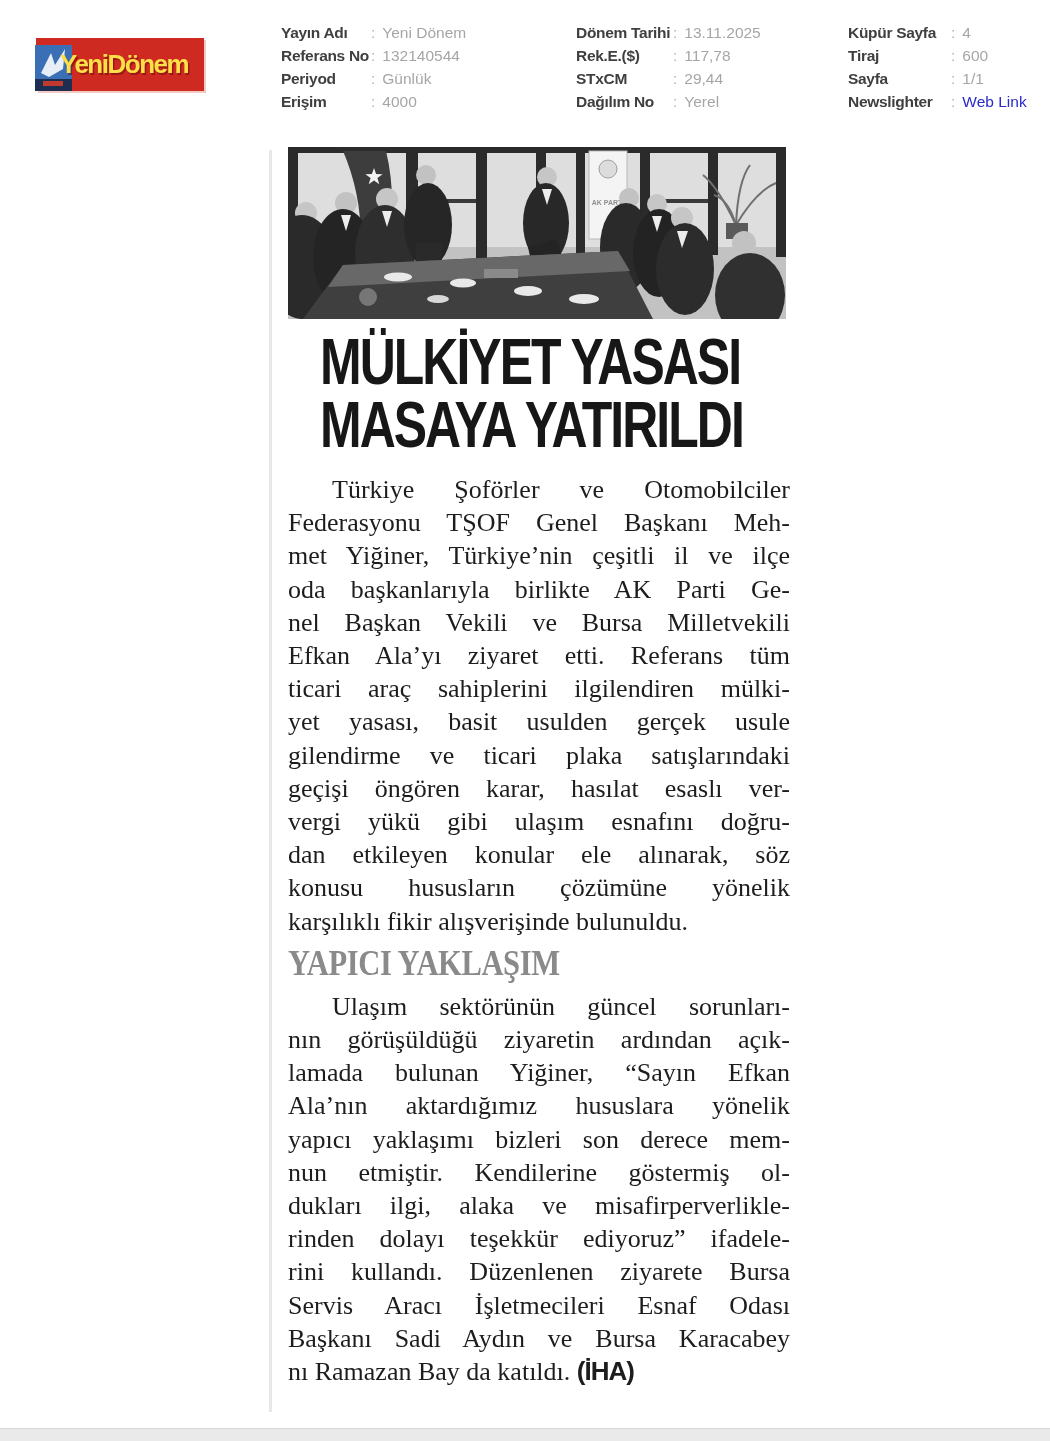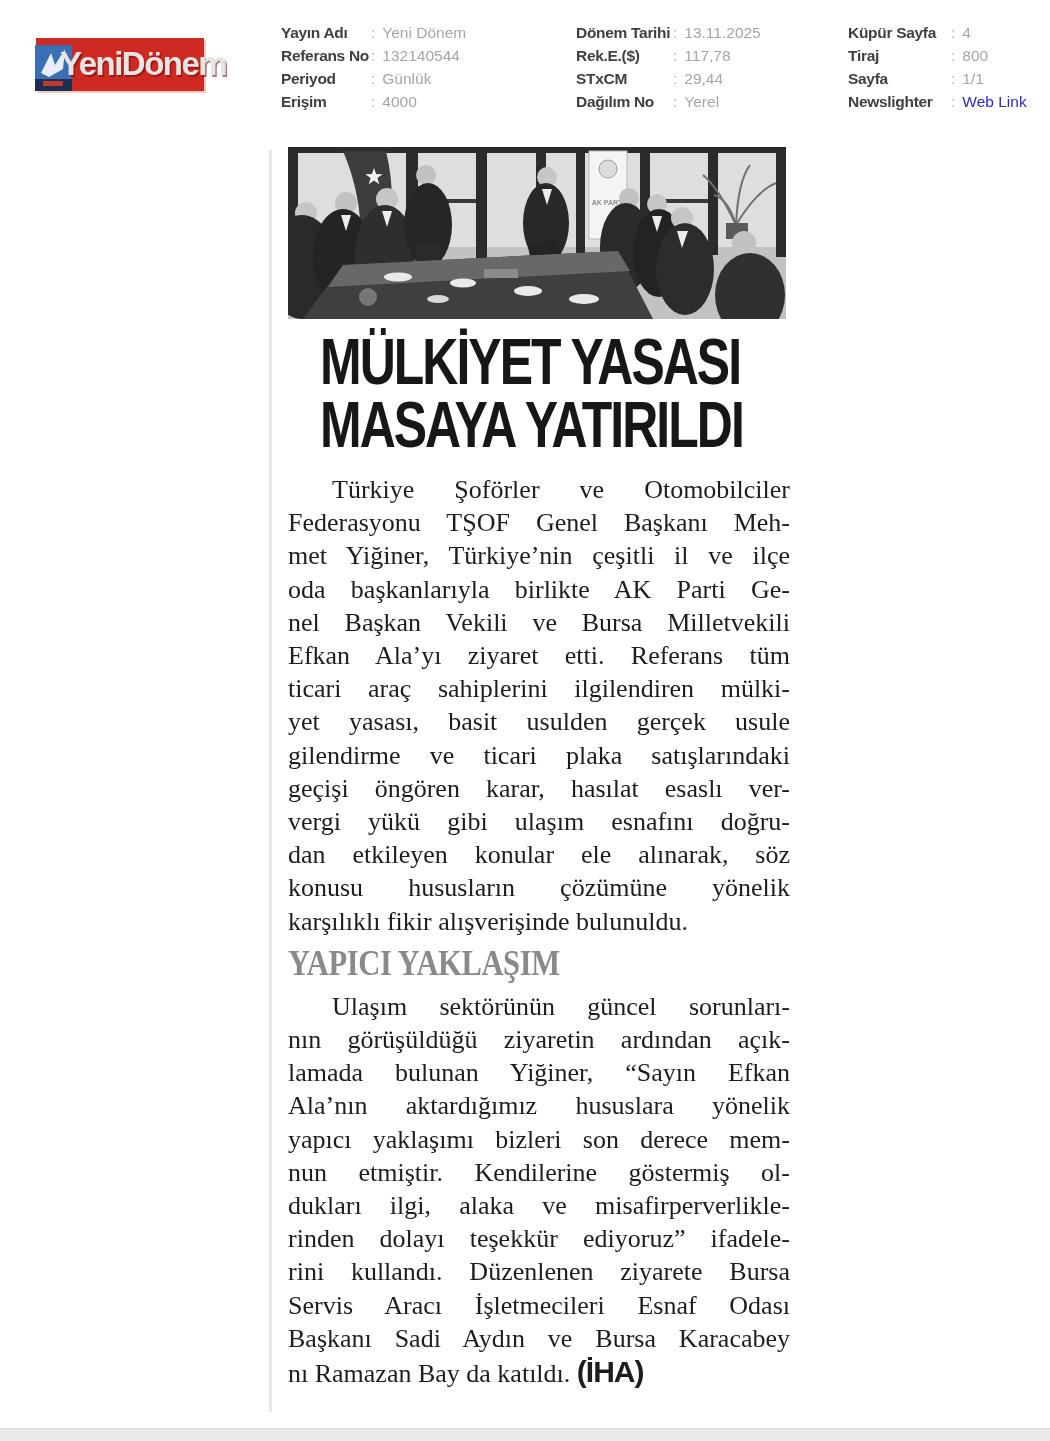--- a/index.html
+++ b/index.html
@@ -3,21 +3,21 @@
 <meta charset="utf-8">
 <style>
   html,body{margin:0;padding:0;background:#fff;}
   .page{position:relative;width:1050px;height:1441px;background:#ffffff;overflow:hidden;
         font-family:"Liberation Sans",sans-serif;}
 
   
   .logo{position:absolute;left:36px;top:38px;width:168px;height:53px;background:#cf2a21;
         box-shadow:2px 2px 0 #f3c9c4;}
   .logo-text{position:absolute;left:24px;top:0;width:144px;height:53px;line-height:52px;
-        color:#e5e5e5;font-weight:bold;font-size:33px;letter-spacing:-1.5px;
+        color:#fde047;font-weight:bold;font-size:26px;letter-spacing:-1.5px;
         text-shadow:1.5px 1.5px 0 rgba(110,10,10,.55);white-space:nowrap;}
   .logo-icon{position:absolute;left:-1px;top:7px;width:37px;height:46px;}
 
   
   .meta-col{position:absolute;top:21px;font-size:15.5px;line-height:23px;}
   .meta-col.c1{left:233px;} .meta-col.c2{left:528px;} .meta-col.c3{left:800px;}
   .meta-row{display:flex;height:23px;white-space:nowrap;}
   .meta-label{font-weight:bold;color:#3f3f3f;letter-spacing:-0.3px;margin-left:48px;}
   .c1 .meta-label{width:90px;} .c2 .meta-label{width:97px;} .c3 .meta-label{width:103px;}
   .meta-sep{color:#b3b3b3;margin-right:7px;}
@@ -33,21 +33,21 @@
   .hline{font-weight:bold;font-size:64px;line-height:63px;letter-spacing:-2.5px;
          transform:scaleX(.78);transform-origin:0 50%;white-space:nowrap;
          font-family:"Liberation Sans",sans-serif;}
 
   .body-text{margin-top:16px;width:502px;font-family:"Liberation Serif",serif;
              font-size:26px;line-height:33.2px;color:#1d1d1d;}
   .bline{text-align:justify;text-align-last:justify;}
   .indent-first .bline:first-child{text-indent:44px;}
   .end-left .bline:last-child{text-align-last:left;}
   .final-line{text-align:left;text-align-last:left;}
-  .agency{font-family:"Liberation Sans",sans-serif;font-weight:bold;font-size:30px;
+  .agency{font-family:"Liberation Sans",sans-serif;font-weight:bold;font-size:26px;
           letter-spacing:-1px;}
 
   .subhead{margin:5px 0 7px 0;font-weight:bold;font-size:36px;line-height:40px;
            letter-spacing:-0.5px;color:#8a8a8a;transform:scaleX(.85);
            transform-origin:0 50%;white-space:nowrap;}
 
   
   .footer{position:absolute;left:0;right:0;bottom:0;height:12px;background:#eaeaea;
           border-top:1px solid #d6d6d6;}
 </style>
@@ -114,21 +114,21 @@
 
   <div class="meta-col c3">
     <div class="meta-row">
       <span class="meta-label">Küpür Sayfa</span>
       <span class="meta-sep">:</span>
       <span class="meta-value">4</span>
     </div>
     <div class="meta-row">
       <span class="meta-label">Tiraj</span>
       <span class="meta-sep">:</span>
-      <span class="meta-value">800</span>
+      <span class="meta-value">600</span>
     </div>
     <div class="meta-row">
       <span class="meta-label">Sayfa</span>
       <span class="meta-sep">:</span>
       <span class="meta-value">1/1</span>
     </div>
     <div class="meta-row">
       <span class="meta-label">Newslighter</span>
       <span class="meta-sep">:</span>
       <a class="meta-link">Web Link</a>

